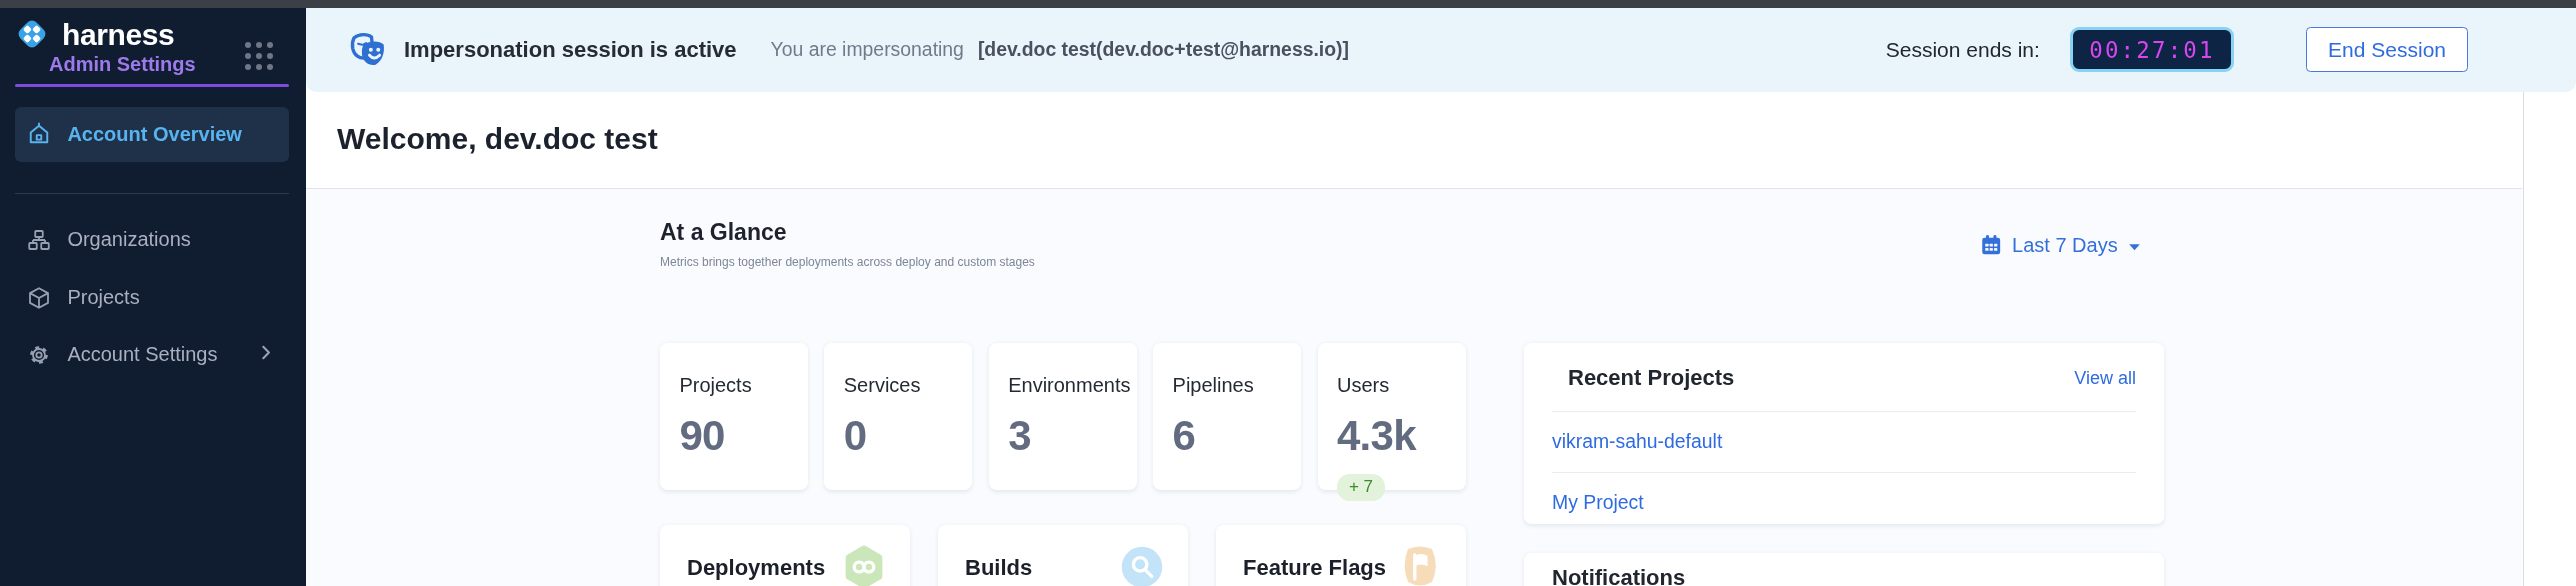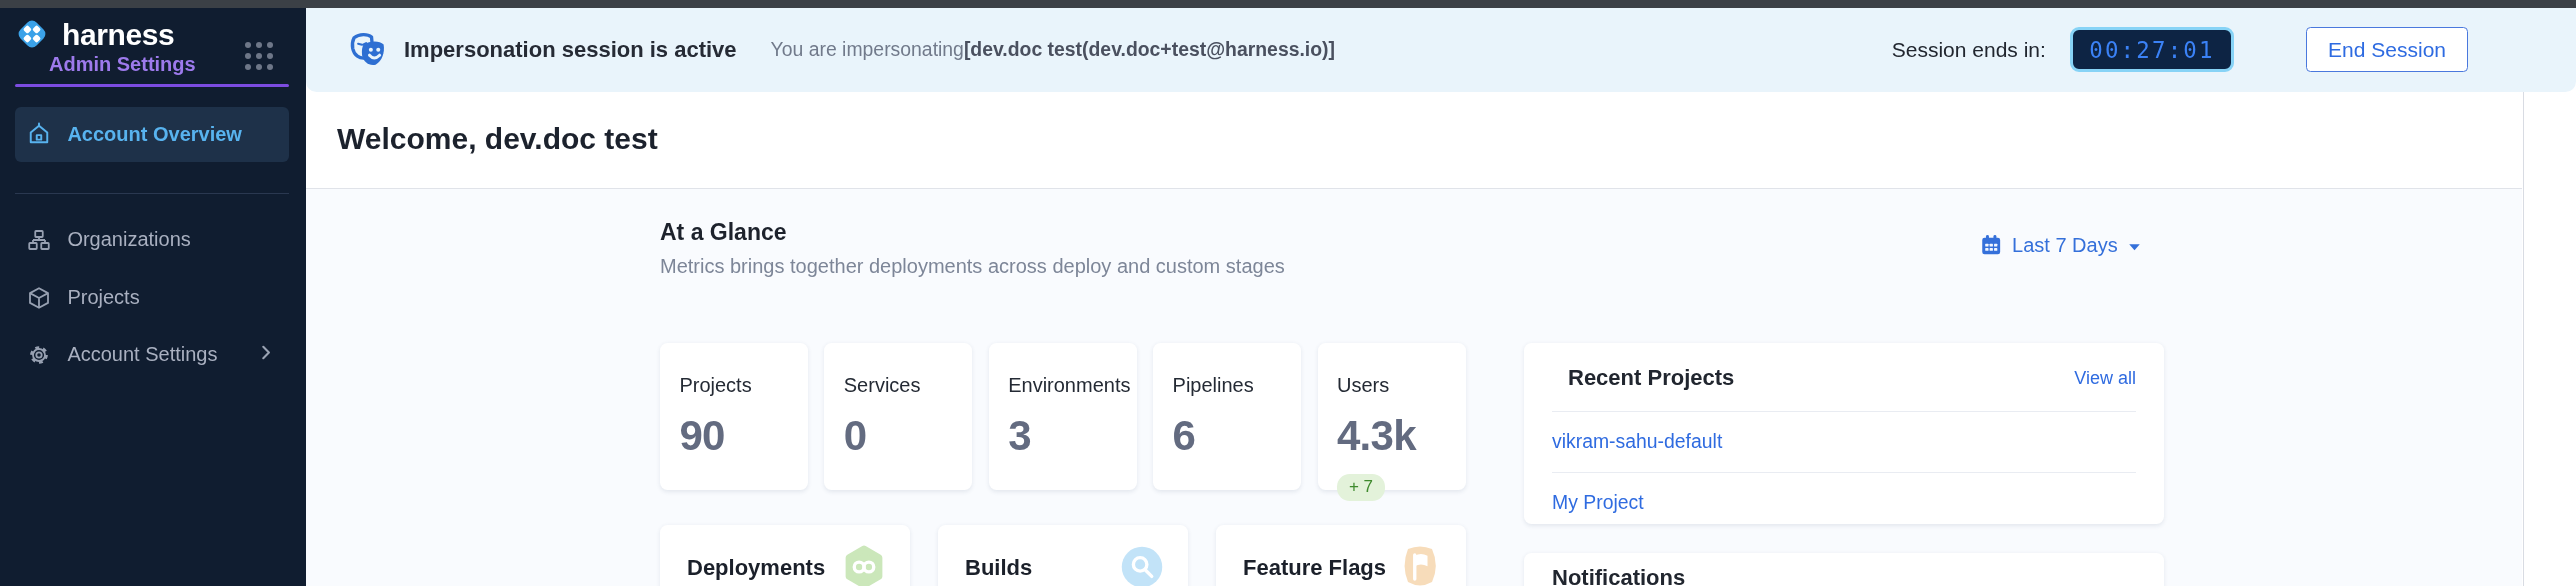--- a/index.html
+++ b/index.html
@@ -27,39 +27,39 @@
   .nav-icon { width:24px; height:24px; display:flex; align-items:center; justify-content:center; }
   .side-divider { position:absolute; left:15px; top:185px; width:274px; height:0.7px; background:#2a3850; }
   .nav-chevron { position:absolute; right:13.5px; top:50%; transform:translateY(-50%); }
 
   
   .banner { left:306px; top:7.5px; width:2270px; height:84px; background:#e9f4fb;
     border-radius:0 0 10.5px 10.5px; display:flex; align-items:center;
     padding:0 108px 0 40px; }
   .banner-title { margin-left:15px; font-size:22px; font-weight:700; color:#262b35; white-space:nowrap; }
   .banner-sub { margin-left:34px; font-size:19.4px; color:#717a8b; white-space:nowrap; }
-  .banner-target { font-weight:700; color:#4a505f; margin-left:0; }
+  .banner-target { font-weight:700; color:#4a505f; margin-left:14px; }
   .banner-spacer { flex:1; }
   .session-label { font-size:21px; color:#21262f; white-space:nowrap; }
-  .timer { margin-left:24px; background:#0d2444; border:3px solid #87d3f6; border-radius:9px;
-    color:#3b82f6; font-family:"DejaVu Sans Mono", monospace; font-size:22.4px;
+  .timer { margin-left:30px; background:#0d2444; border:3px solid #87d3f6; border-radius:9px;
+    color:#d946ef; font-family:"DejaVu Sans Mono", monospace; font-size:22.4px;
     letter-spacing:2.2px; padding:6.7px 16.4px; white-space:nowrap; }
   .end-btn { margin-left:72px; background:#ffffff; border:1.5px solid #4a78dd; color:#2e6be1;
     border-radius:4.5px; font-size:21px; font-weight:500; padding:9.7px 21px;
     cursor:pointer; font-family:inherit; white-space:nowrap; }
 
   
   .page-header { left:306px; top:92px; width:2216px; height:97px; background:#ffffff;
     border-bottom:0.7px solid #e0e3e9; }
   .welcome { position:absolute; left:31px; top:30px; font-size:30px; font-weight:700; color:#1c222d; }
 
   
   .main { left:306px; top:189px; width:2216px; height:397px; background:#f9fbfe; }
   .glance-title { position:absolute; left:354px; top:30px; font-size:23px; font-weight:700; color:#1d222c; }
-  .glance-sub { position:absolute; left:354px; top:66px; font-size:20px; color:#7d8698; }
+  .glance-sub { position:absolute; left:354px; top:66px; font-size:12px; color:#7d8698; }
   .range { position:absolute; left:1674px; top:45px; display:flex; align-items:flex-start; gap:9.7px;
     color:#3570da; font-size:20px; cursor:pointer; }
 
   .stats-row { position:absolute; left:354px; top:154px; display:flex; gap:16.4px; }
   .stat-card { width:148px; height:147px; background:#ffffff; border-radius:7.5px;
     box-shadow:0 1.5px 4.5px rgba(35,60,95,0.10); padding:31px 19.4px 0; cursor:pointer; }
   .stat-label { font-size:20px; font-weight:500; color:#242a34; }
   .stat-value { margin-top:15px; font-size:42px; font-weight:700; color:#636b80; letter-spacing:-0.7px; }
   .stat-badge { display:inline-block; margin-top:13.5px; background:#e3f2da; color:#3f8a2e;
     font-size:17px; padding:3.7px 12px; border-radius:12.7px; }

